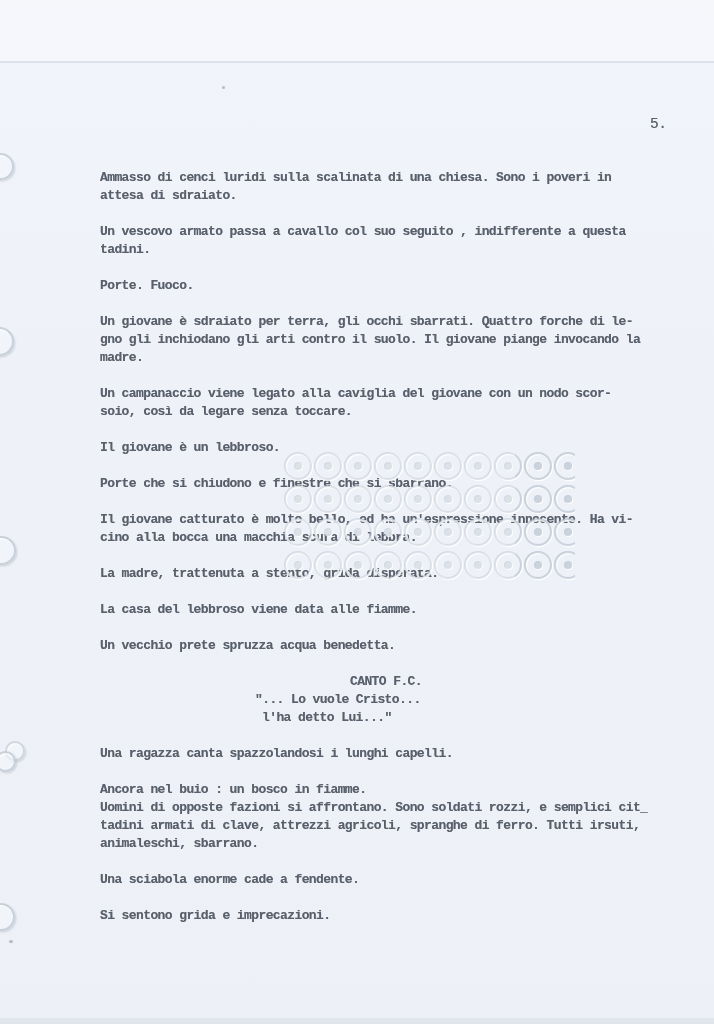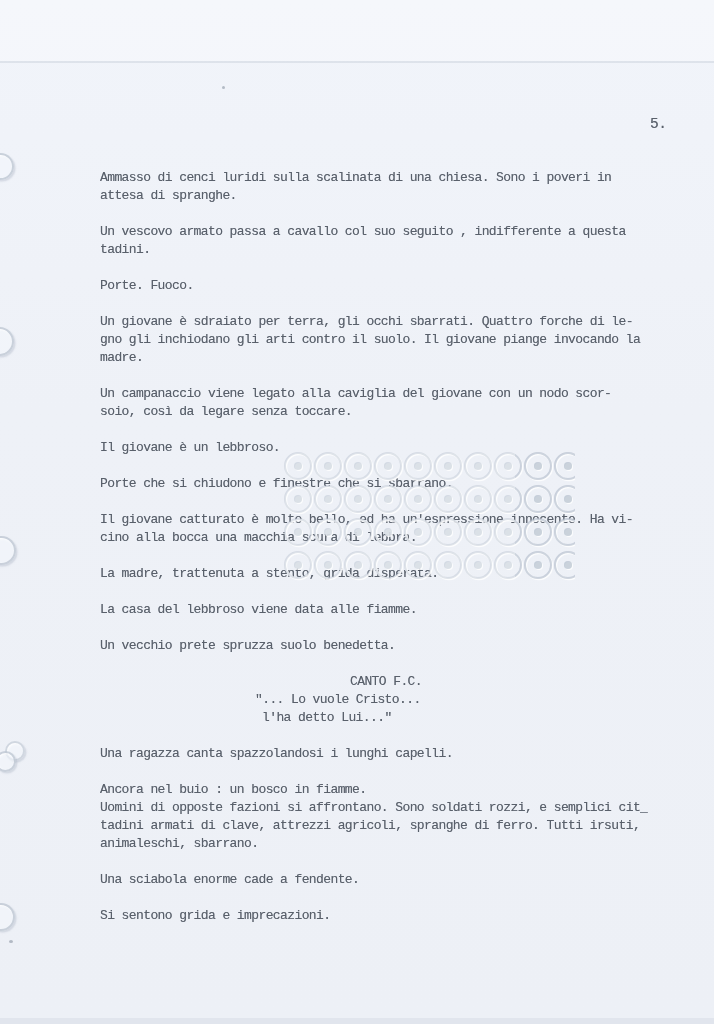--- a/index.html
+++ b/index.html
@@ -43,21 +43,21 @@
     font-size:14.5px;letter-spacing:-0.5px;
     text-shadow:0 0 0.5px rgba(86,94,106,0.55);
   }
 
   .text-block{
     position:absolute;left:100px;top:169px;width:580px;
     font-size:13px;line-height:18px;letter-spacing:-0.6px;
     text-shadow:0 0 0.5px rgba(86,94,106,0.50);
   }
   .para{margin:0 0 18px 0;}
-  .line{white-space:pre;}
+  .line{white-space:pre;font-weight:bold;}
   
   .line.canto-1{margin-left:250px;}
   .line.canto-2{margin-left:155px;}
   .line.canto-3{margin-left:162px;}
 </style>
 </head>
 <body>
 
 <div class="scan">
 
@@ -73,21 +73,21 @@
   <div class="hole h5"></div>
 
   <div class="speck s1"></div>
   <div class="speck s2"></div>
 
   <div class="page-number">5.</div>
 
   <main class="text-block">
     <div class="para">
       <div class="line">Ammasso di cenci luridi sulla scalinata di una chiesa. Sono i poveri in</div>
-      <div class="line">attesa di spranghe.</div>
+      <div class="line">attesa di sdraiato.</div>
     </div>
     <div class="para">
       <div class="line">Un vescovo armato passa a cavallo col suo seguito , indifferente a questa</div>
       <div class="line">tadini.</div>
     </div>
     <div class="para">
       <div class="line">Porte. Fuoco.</div>
     </div>
     <div class="para">
       <div class="line">Un giovane è sdraiato per terra, gli occhi sbarrati. Quattro forche di le-</div>
@@ -108,21 +108,21 @@
       <div class="line">Il giovane catturato è molto bello, ed ha un'espressione innocente. Ha vi-</div>
       <div class="line">cino alla bocca una macchia scura di lebbra.</div>
     </div>
     <div class="para">
       <div class="line">La madre, trattenuta a stento, grida disperata.</div>
     </div>
     <div class="para">
       <div class="line">La casa del lebbroso viene data alle fiamme.</div>
     </div>
     <div class="para">
-      <div class="line">Un vecchio prete spruzza suolo benedetta.</div>
+      <div class="line">Un vecchio prete spruzza acqua benedetta.</div>
     </div>
     <div class="para">
       <div class="line canto-1">CANTO F.C.</div>
       <div class="line canto-2">"... Lo vuole Cristo...</div>
       <div class="line canto-3">l'ha detto Lui..."</div>
     </div>
     <div class="para">
       <div class="line">Una ragazza canta spazzolandosi i lunghi capelli.</div>
     </div>
     <div class="para">

